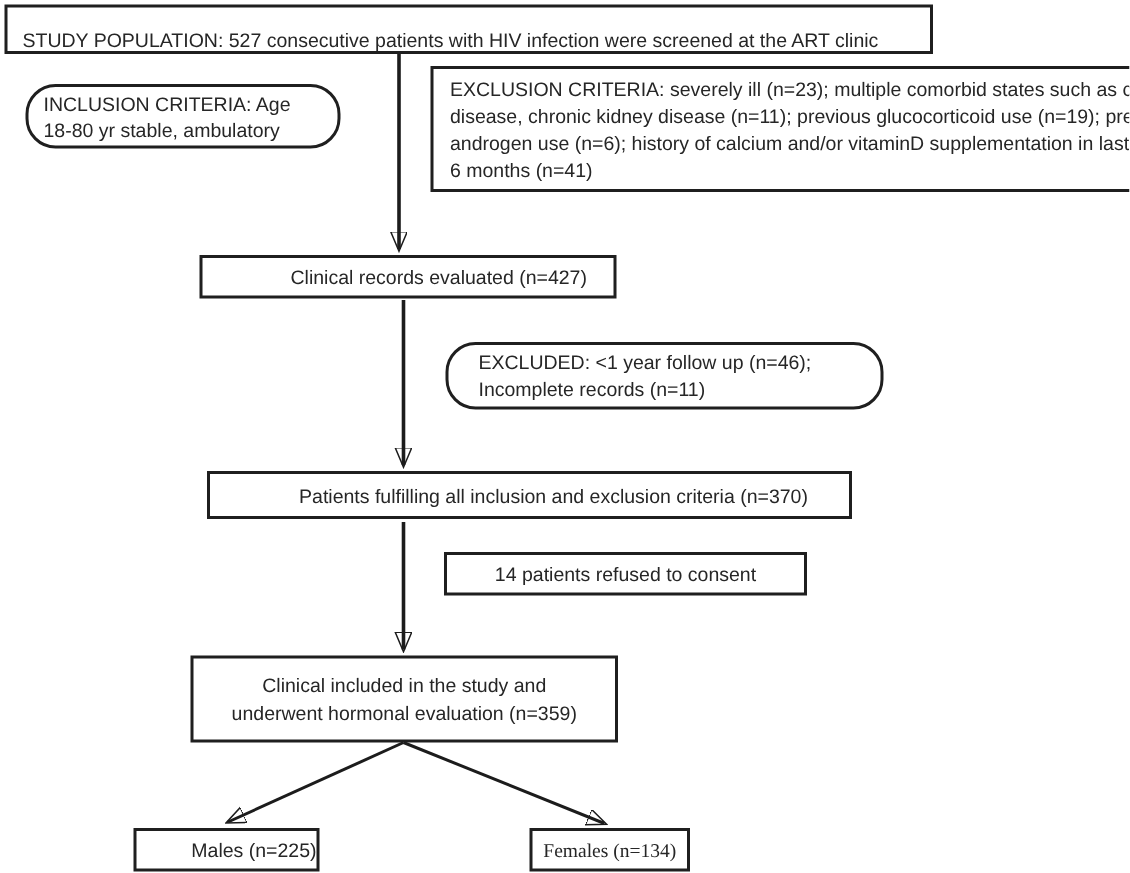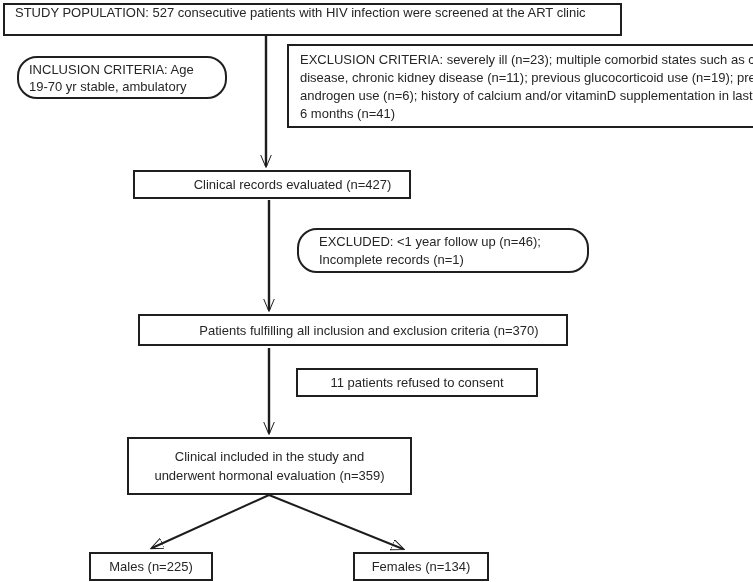--- a/index.html
+++ b/index.html
@@ -20,30 +20,30 @@
     z-index:2;
   }
   .box.center{
     display:flex;align-items:center;justify-content:center;
     text-align:center;
   }
   .box.left{
     display:flex;flex-direction:column;justify-content:center;border-radius:20px;
   }
   .box .ln{white-space:nowrap;}
-  #study      {left:3px;  top:3px;   width:619px; height:33px; padding-left:10px; display:flex; align-items:flex-start;}
+  #study      {left:3px;  top:3px;   width:619px; height:33px; padding-left:10px; display:flex; align-items:flex-end;}
   #inclusion  {left:17px; top:56px;  width:210px; height:43px; padding-left:10px; line-height:17px;}
   #exclusion  {left:287px;top:44px;  width:505px; height:84px; padding:5px 0 0 11px; line-height:18px;}
   #records    {left:133px;top:170px; width:278px; height:29px;padding-left:41px;}
   #excluded   {left:297px;top:228px; width:292px; height:45px; padding-left:20px; line-height:18px;}
   #fulfilling {left:138px;top:314px; width:430px; height:32px;padding-left:32px;}
   #refused    {left:296px;top:368px; width:242px; height:29px;}
   #included   {left:127px;top:437px; width:285px; height:58px; line-height:19px;}
-  #males      {left:89px; top:552px; width:124px; height:29px;}
-  #females    {left:353px;top:552px; width:136px; height:29px;}
+  #males      {left:89px; top:552px; width:124px; height:29px;justify-content:flex-end;}
+  #females    {left:353px;top:552px; width:107px; height:29px;font-family:Liberation Serif, serif;}
   #arrows{
     position:absolute;left:0;top:0;width:753px;height:582px;
     z-index:3;pointer-events:none;
   }
   #arrows path{stroke:#1c1c1c;fill:none;}
   .v-arrow{stroke-width:2.4px;}
   .d-arrow{stroke-width:2px;}
 </style>
 </head>
 <body>
@@ -62,45 +62,45 @@
     <path class="d-arrow" d="M269,495 L152,548" marker-end="url(#ah)"></path>
     <path class="d-arrow" d="M269,495 L403,549" marker-end="url(#ah)"></path>
   </svg>
 
   <div id="study" class="box">
     <span class="ln">STUDY POPULATION: 527 consecutive patients with HIV infection were screened at the ART clinic</span>
   </div>
 
   <div id="inclusion" class="box left">
     <span class="ln">INCLUSION CRITERIA: Age</span>
-    <span class="ln">19-70 yr stable, ambulatory</span>
+    <span class="ln">18-80 yr stable, ambulatory</span>
   </div>
 
   <div id="exclusion" class="box">
     <div class="ln">EXCLUSION CRITERIA: severely ill (n=23); multiple comorbid states such as chro</div>
     <div class="ln">disease, chronic kidney disease (n=11); previous glucocorticoid use (n=19); previo</div>
     <div class="ln">androgen use (n=6); history of calcium and/or vitaminD supplementation in last</div>
     <div class="ln">6 months (n=41)</div>
   </div>
 
   <div id="records" class="box center">
     <span class="ln">Clinical records evaluated (n=427)</span>
   </div>
 
   <div id="excluded" class="box left">
     <span class="ln">EXCLUDED: &lt;1 year follow up (n=46);</span>
-    <span class="ln">Incomplete records (n=1)</span>
+    <span class="ln">Incomplete records (n=11)</span>
   </div>
 
   <div id="fulfilling" class="box center">
     <span class="ln">Patients fulfilling all inclusion and exclusion criteria (n=370)</span>
   </div>
 
   <div id="refused" class="box center">
-    <span class="ln">11 patients refused to consent</span>
+    <span class="ln">14 patients refused to consent</span>
   </div>
 
   <div id="included" class="box center">
     <div>
       <div class="ln">Clinical included in the study and</div>
       <div class="ln">underwent hormonal evaluation (n=359)</div>
     </div>
   </div>
 
   <div id="males" class="box center">

